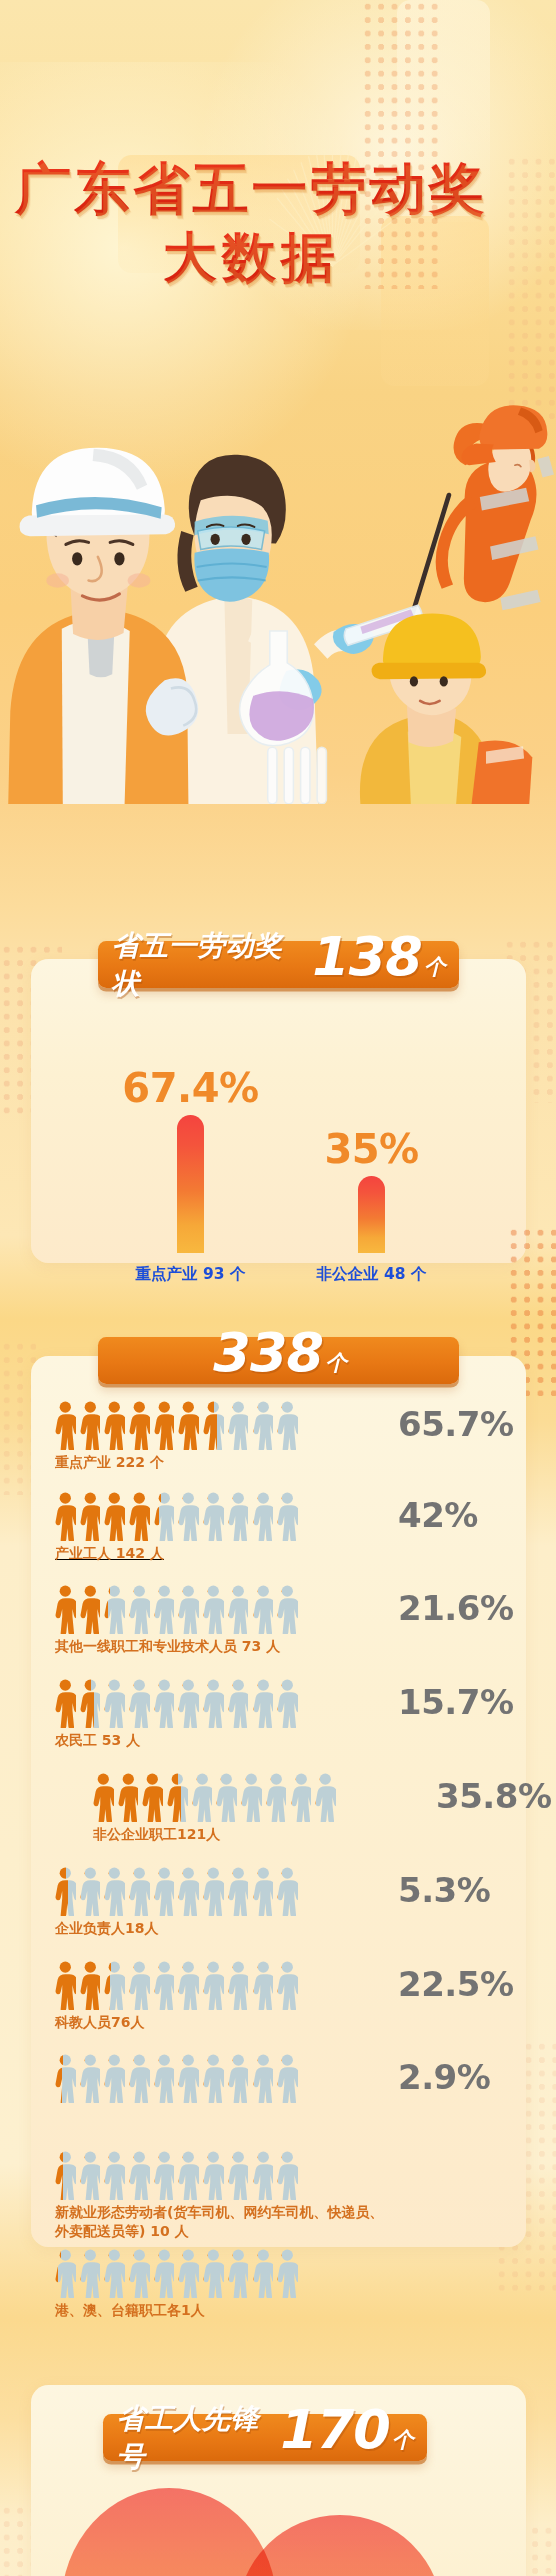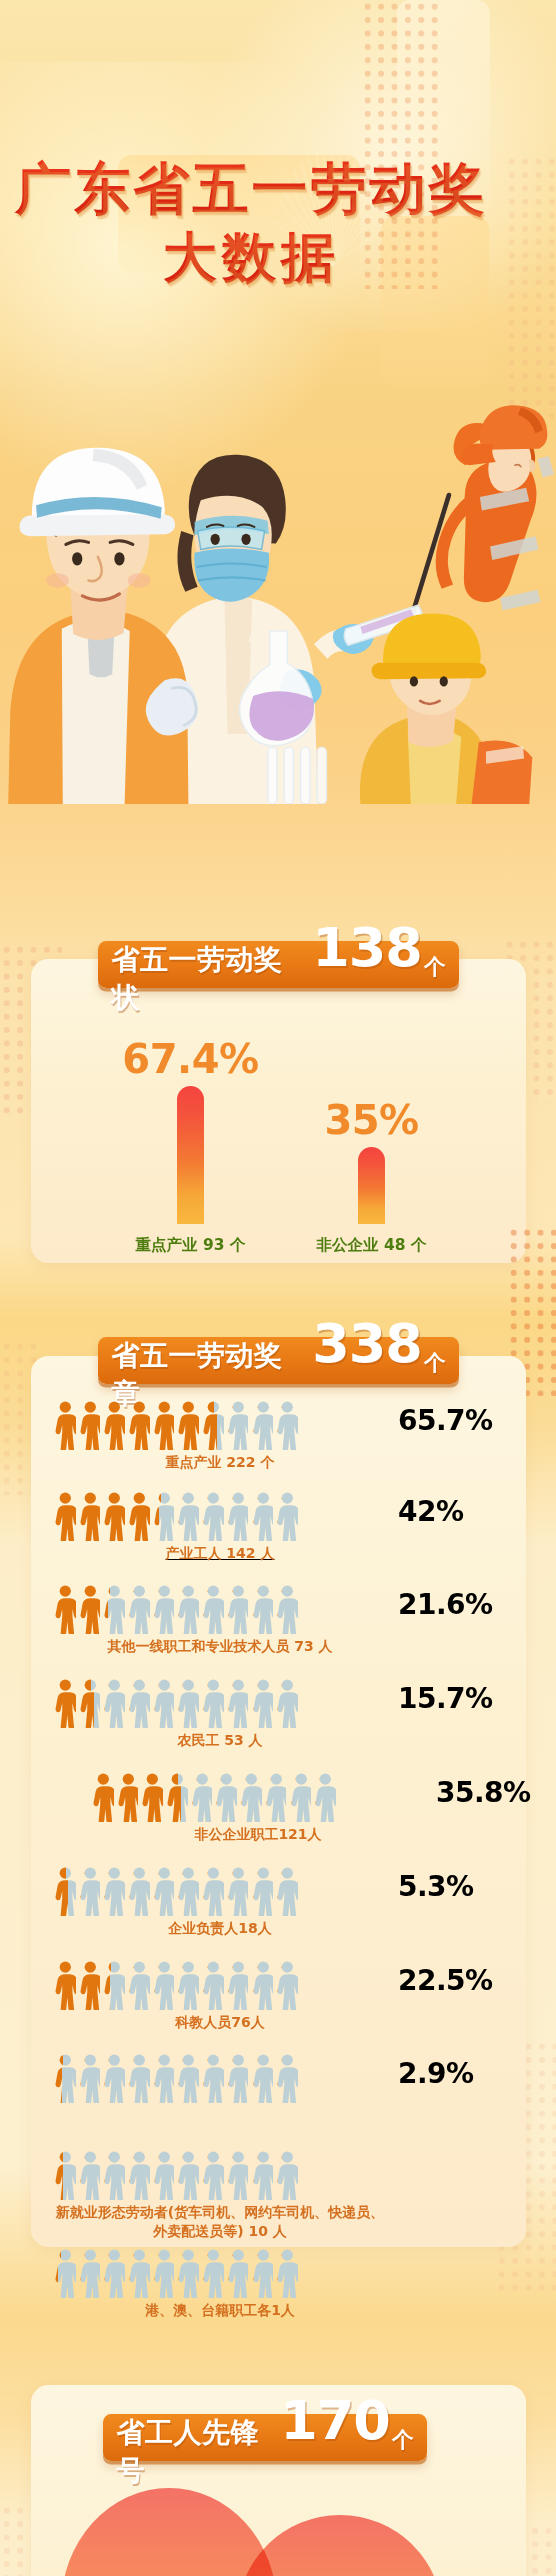--- a/index.html
+++ b/index.html
@@ -67,26 +67,27 @@
 
   
   .card {
     position: absolute; left: 31px; width: 495px;
     background: linear-gradient(180deg,#fdf6e0 0%, #fdf1d2 38%, #fdeaca 100%);
     border-radius: 17.5px;
     box-shadow: 0 3.1px 13.4px rgba(200,140,60,.10);
   }
   
   .ribbon {
-    position: absolute; display: flex; justify-content: center;
+    position: absolute; display: flex; align-items: center; justify-content: center;
     background: linear-gradient(180deg,#f08a1e 0%, #e87814 55%, #db6a0c 100%);
     border-radius: 8.2px;
     box-shadow: 0 3.6px 0 rgba(192,92,10,.55), 0 6.2px 9.3px rgba(180,100,30,.22);
     padding: 0 13.4px;
     height: 47px;
+    font-style: italic;
   }
   .ribbon .rb-label {
     font-family: "DejaVu Sans", sans-serif;
     font-size: 28px; font-weight: 700; color: #fff; letter-spacing: 0.5px;
     text-shadow: 1px 1.5px 0 rgba(170,80,10,.40);
   }
   .ribbon .rb-num {
     font-family: "DejaVu Sans", sans-serif;
     font-size: 54px; font-weight: 700; color: #fff;
     line-height: .82; margin: -15.5px 2.1px 0 3.1px; letter-spacing: -1px;
@@ -97,42 +98,42 @@
     font-size: 21.6px; font-weight: 700; color: #fff;
     align-self: flex-start; margin-top: 11.3px;
     text-shadow: 1px 1.5px 0 rgba(170,80,10,.38);
   }
 
   
   .barchart { position: absolute; left: 0; top: 0; width: 495px; }
   .bar-col { position: absolute; text-align: center; }
   .bar-pct {
     font-family: "DejaVu Sans", sans-serif; font-weight: 700;
-    font-size: 40px; color: #f08a2a; letter-spacing: -0.5px;
+    font-size: 40px; color: #f08a2a; letter-spacing: -0.5px; margin-top: 29px;
   }
   .bar-shape {
     margin: 4.1px auto 0; width: 27px; border-radius: 13.4px 13.4px 0 0;
     background: linear-gradient(180deg,#f4443f 0%, #f4543c 22%, #f37a33 55%, #f6a838 80%, #f8b83f 100%);
   }
   .bar-label {
-    margin-top: 11.3px; font-size: 15.5px; color: #4d7c0f; font-weight: 600;
+    margin-top: 11.3px; font-size: 15.5px; color: #1d4ed8; font-weight: 600;
     font-family: "DejaVu Sans", sans-serif; white-space: nowrap;
   }
 
   
   .picto-row { position: absolute; left: 24px; width: 453px; }
   .picto-icons { display: flex; gap: 4.1px; height: 49px; }
   .picto-pct {
     position: absolute; left: 343px; top: 3.1px;
     font-family: "DejaVu Sans", sans-serif; font-weight: 700;
-    font-size: 28px; color: #000000; letter-spacing: -0.5px; white-space: nowrap;
+    font-size: 34px; color: #737373; letter-spacing: -0.5px; white-space: nowrap;
   }
   .picto-label {
     margin-top: 3.1px; font-size: 14px; color: #d4701f; font-weight: 600;
-    font-family: "DejaVu Sans", sans-serif; line-height: 1.34; max-width: 330px; text-align: center;
+    font-family: "DejaVu Sans", sans-serif; line-height: 1.34; max-width: 330px;
   }
 
   
   .venn { position: absolute; left: 0; top: 0; width: 495px; height: 392px; }
   .venn-circle {
     position: absolute; border-radius: 50%;
     background: linear-gradient(180deg, rgba(244,94,94,.84) 0%, rgba(247,128,86,.84) 42%, rgba(250,174,72,.84) 100%);
     mix-blend-mode: multiply;
   }
   .venn-txt { position: absolute; text-align: center; color: #fff; }
@@ -330,21 +331,20 @@
     </div>
   </div>
 
   <div class="dots" style="left:507px;top:1226px;width:49px;height:170px;opacity:.85;"></div>
   <div class="dots pale" style="left:0px;top:1340px;width:36px;height:155px;opacity:.6;"></div>
   <div class="dots pale" style="left:495px;top:2040px;width:62px;height:258px;opacity:.55;"></div>
 
   <div class="card" style="top:1356px;height:891px;"></div>
 
   <div class="ribbon" style="left:98px;top:1337px;width:361px;">
-    <span class="rb-label">省五一劳动奖章</span>
     <span class="rb-num">338</span>
     <span class="rb-unit">个</span>
   </div>
 
   <div id="picto-container" style="position:absolute;left:31px;top:1401px;width:495px;height:845px;">
       <div class="picto-row" style="top: 0px;">
         <div class="picto-icons">
           <svg viewBox="0 0 40 96" width="20.6" height="49">
             <defs>
               <linearGradient id="pc0_1000" x1="0" y1="0" x2="1" y2="0">

